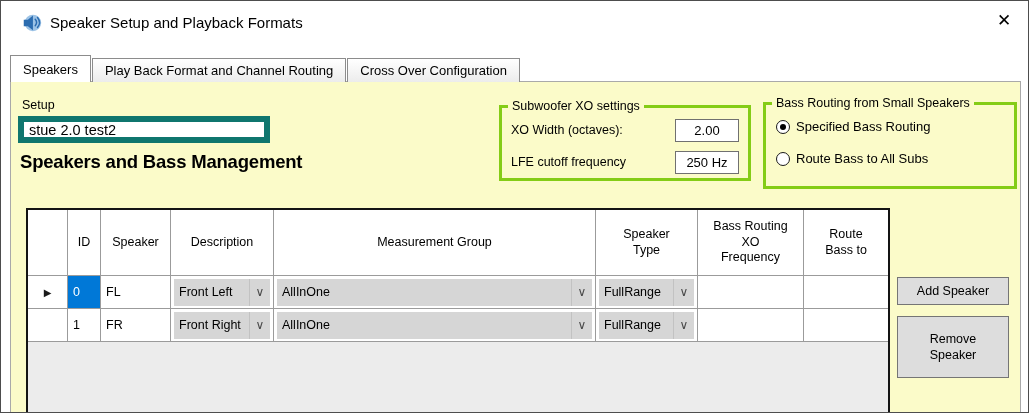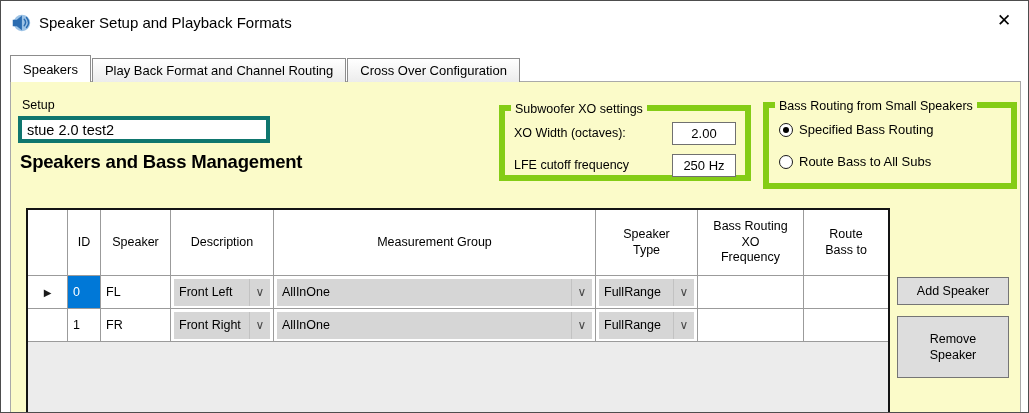--- a/index.html
+++ b/index.html
@@ -8,46 +8,46 @@
     font-family:"Liberation Sans", sans-serif;
     background:#ffffff;
     border:1px solid #4d4d4d;
     position:relative;
     overflow:hidden;
     color:#000;
   }
 
   
   .titlebar { position:absolute; top:0; left:0; right:0; height:42px;
-    background:#fff; display:flex; align-items:center; padding-left:9px; }
+    background:#fff; display:flex; align-items:center; padding-left:20px; }
   .app-icon { width:22px; height:22px; margin-right:7px; flex:0 0 auto; }
   .title-text { font-size:15px; }
   .close-btn { position:absolute; right:0; top:0; width:48px; height:38px;
     display:flex; align-items:center; justify-content:center;
     font-size:17px; font-weight:300; cursor:default; }
 
   
   .tabstrip { position:absolute; left:9px; top:54px; height:27px; display:flex; align-items:flex-end; z-index:3; }
   .tab { font-size:13px; padding:4px 12px 5px 12px; border:1px solid #8c8c8c; border-bottom:none;
     background:linear-gradient(#ffffff,#ececec); height:24px; margin-right:1px; white-space:nowrap;margin-top:24px; }
   .tab.active { background:#ffffff; height:27px; padding-top:6px; position:relative; z-index:4; }
 
   
   .tabpage { position:absolute; left:9px; top:80px; width:1011px; height:333px;
     background:#fbfbc9; border:1px solid #a9a9a9; border-bottom:none; }
 
   .setup-label { position:absolute; left:11px; top:16px; font-size:12.5px; }
   .setup-input { position:absolute; left:7px; top:34px; width:252px; height:27px;
-    border:4px solid #0f766e; background:#fff; font-family:"Liberation Sans",sans-serif;
+    border:6px solid #0f766e; background:#fff; font-family:"Liberation Sans",sans-serif;
     font-size:14.5px; padding-left:5px; }
 
   .page-heading { position:absolute; left:9px; top:69px; font-size:18.5px; font-weight:bold; letter-spacing:-0.2px; }
 
   
-  .groupbox { position:absolute; border:6px solid #84cc16; }
+  .groupbox { position:absolute; border:3px solid #84cc16; }
   .groupbox .legend { position:absolute; top:-9px; left:6px; background:#fbfbc9;
     padding:0 4px; font-size:12.5px; white-space:nowrap; }
   .gb-sub { left:488px; top:23px; width:252px; height:76px; }
   .gb-row { position:absolute; left:9px; right:9px; height:24px; display:flex; align-items:center; }
   .gb-row .gb-label { font-size:12.5px; flex:1; }
   .gb-input { width:64px; height:23px; border:1px solid #707070; background:#fff;
     font-family:"Liberation Sans",sans-serif; font-size:13px; text-align:center; }
   .gb-bass { left:752px; top:20px; width:254px; height:87px; }
   .radio-row { position:absolute; left:10px; display:flex; align-items:center; cursor:default; }
   .radio-circle { width:14px; height:14px; border:1px solid #1a1a1a; border-radius:50%;

